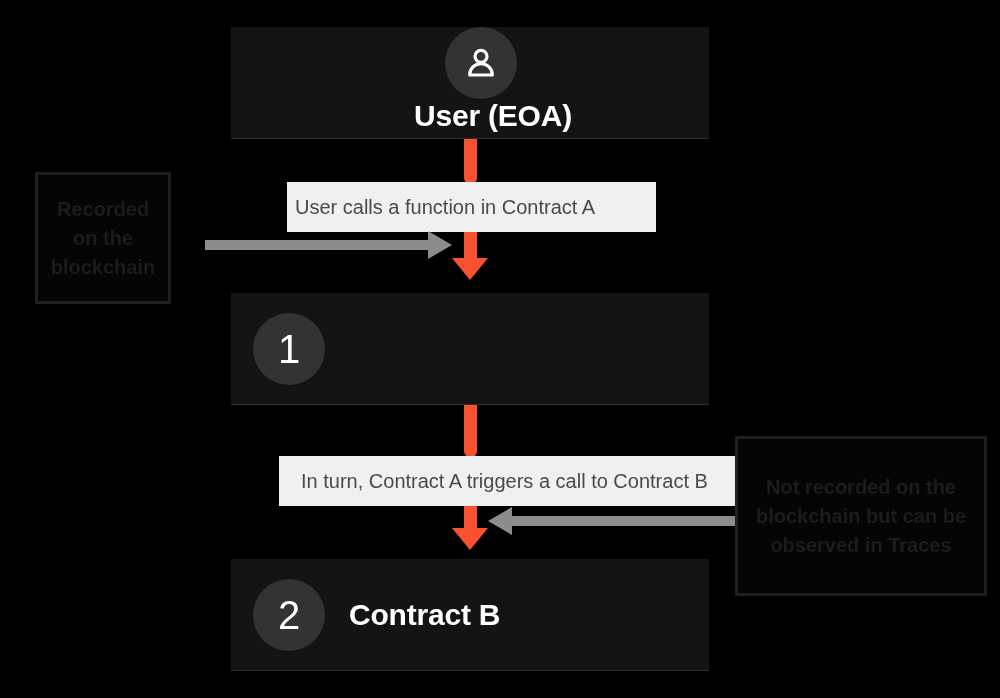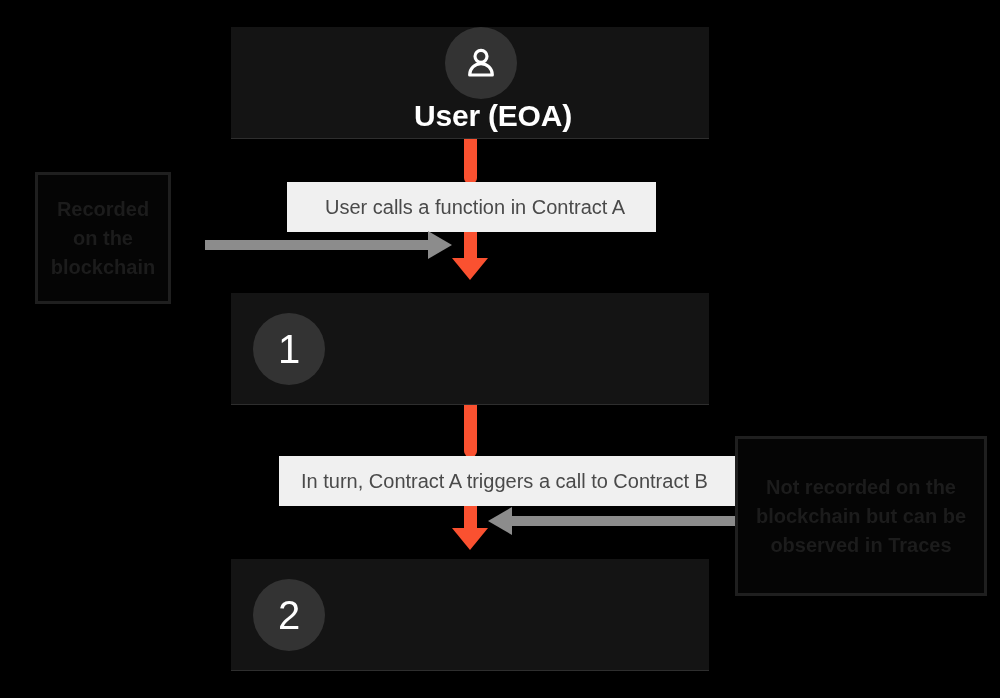--- a/index.html
+++ b/index.html
@@ -72,21 +72,21 @@
     color: #4a4a4a;
     font-size: 20px;
     font-weight: 400;
     white-space: nowrap;
   }
   .msg-1 {
     left: 287px;
     top: 182px;
     width: 369px;
     height: 50px;
-    padding-left: 38px;
+    padding-left: 8px;
   }
   .msg-2 {
     left: 231px;
     top: 456px;
     width: 482px;
     height: 50px;
     padding-left: 22px;
     margin-left: 48px;
   }
 
@@ -216,15 +216,16 @@
   <div class="callout callout-right">
     <span>Not recorded on the blockchain but can be observed in Traces</span>
   </div>
   <div class="gray-arrow gray-arrow-right"></div>
   <div class="gray-head gray-head-right"></div>
 
   <div class="node node-contract-b">
     <div class="badge">
       <span class="badge-num">2</span>
     </div>
+    <div class="node-title">Contract B</div>
   </div>
 
 </div>
 
 </body></html>

